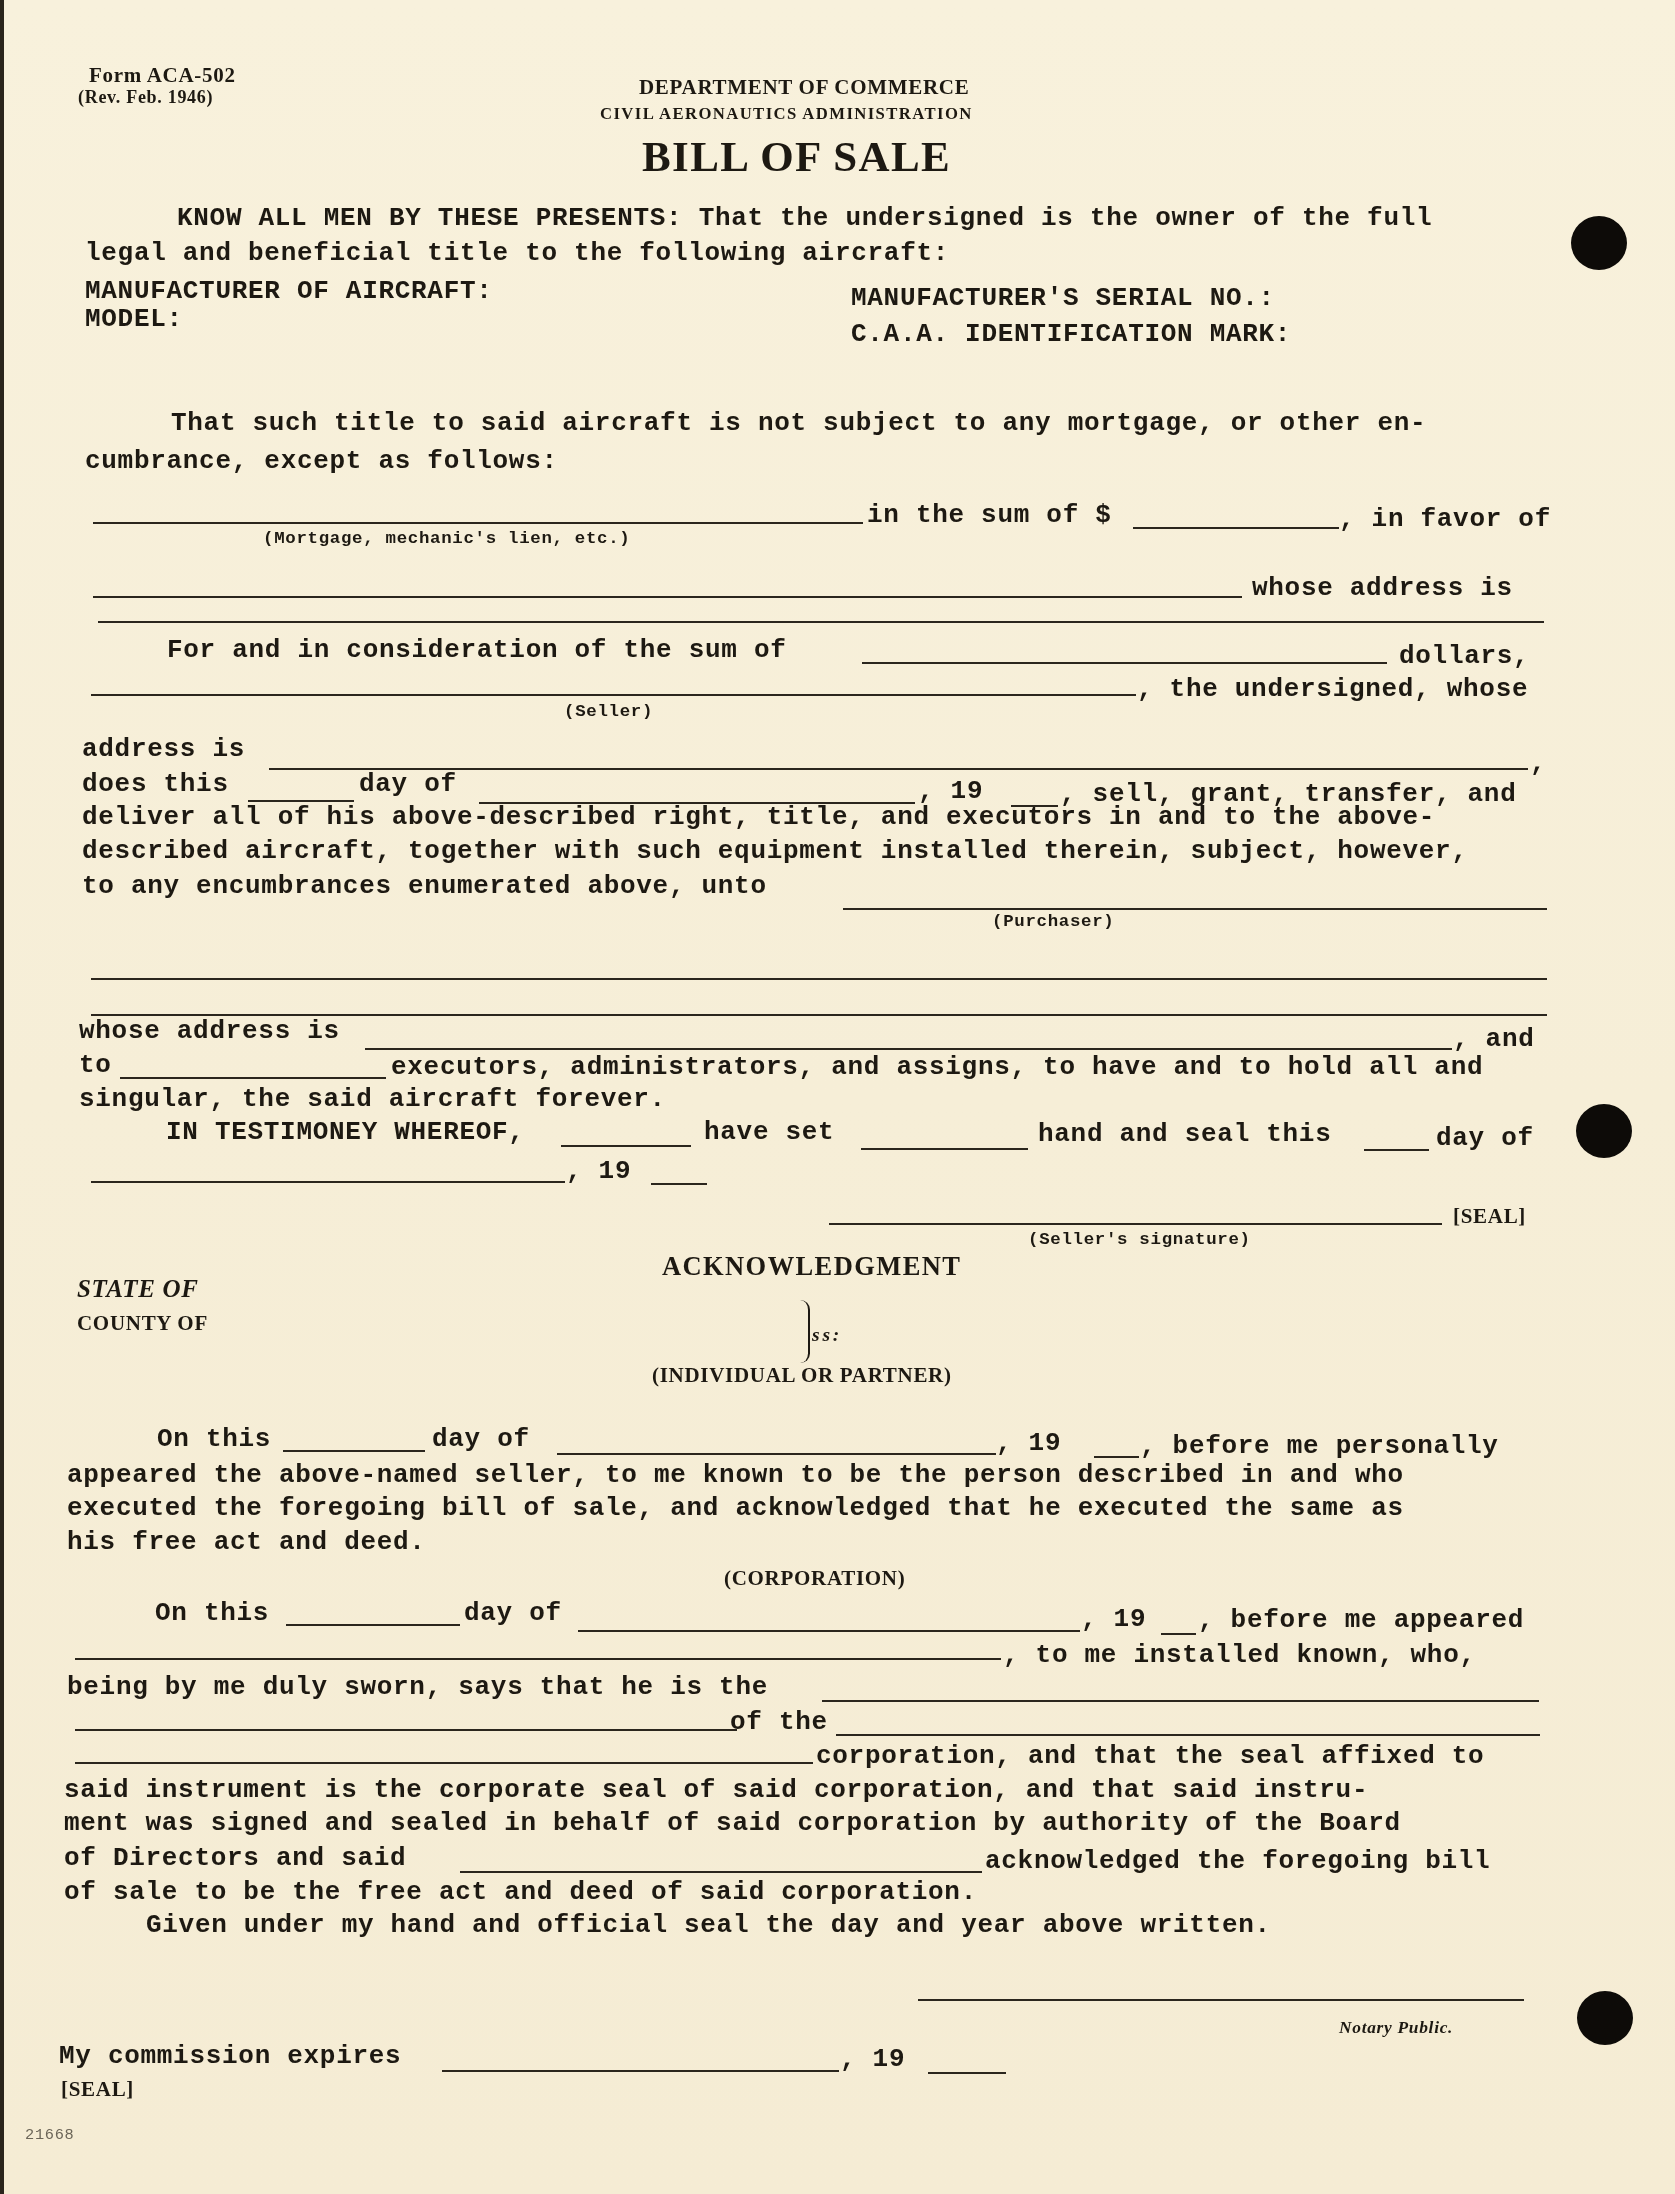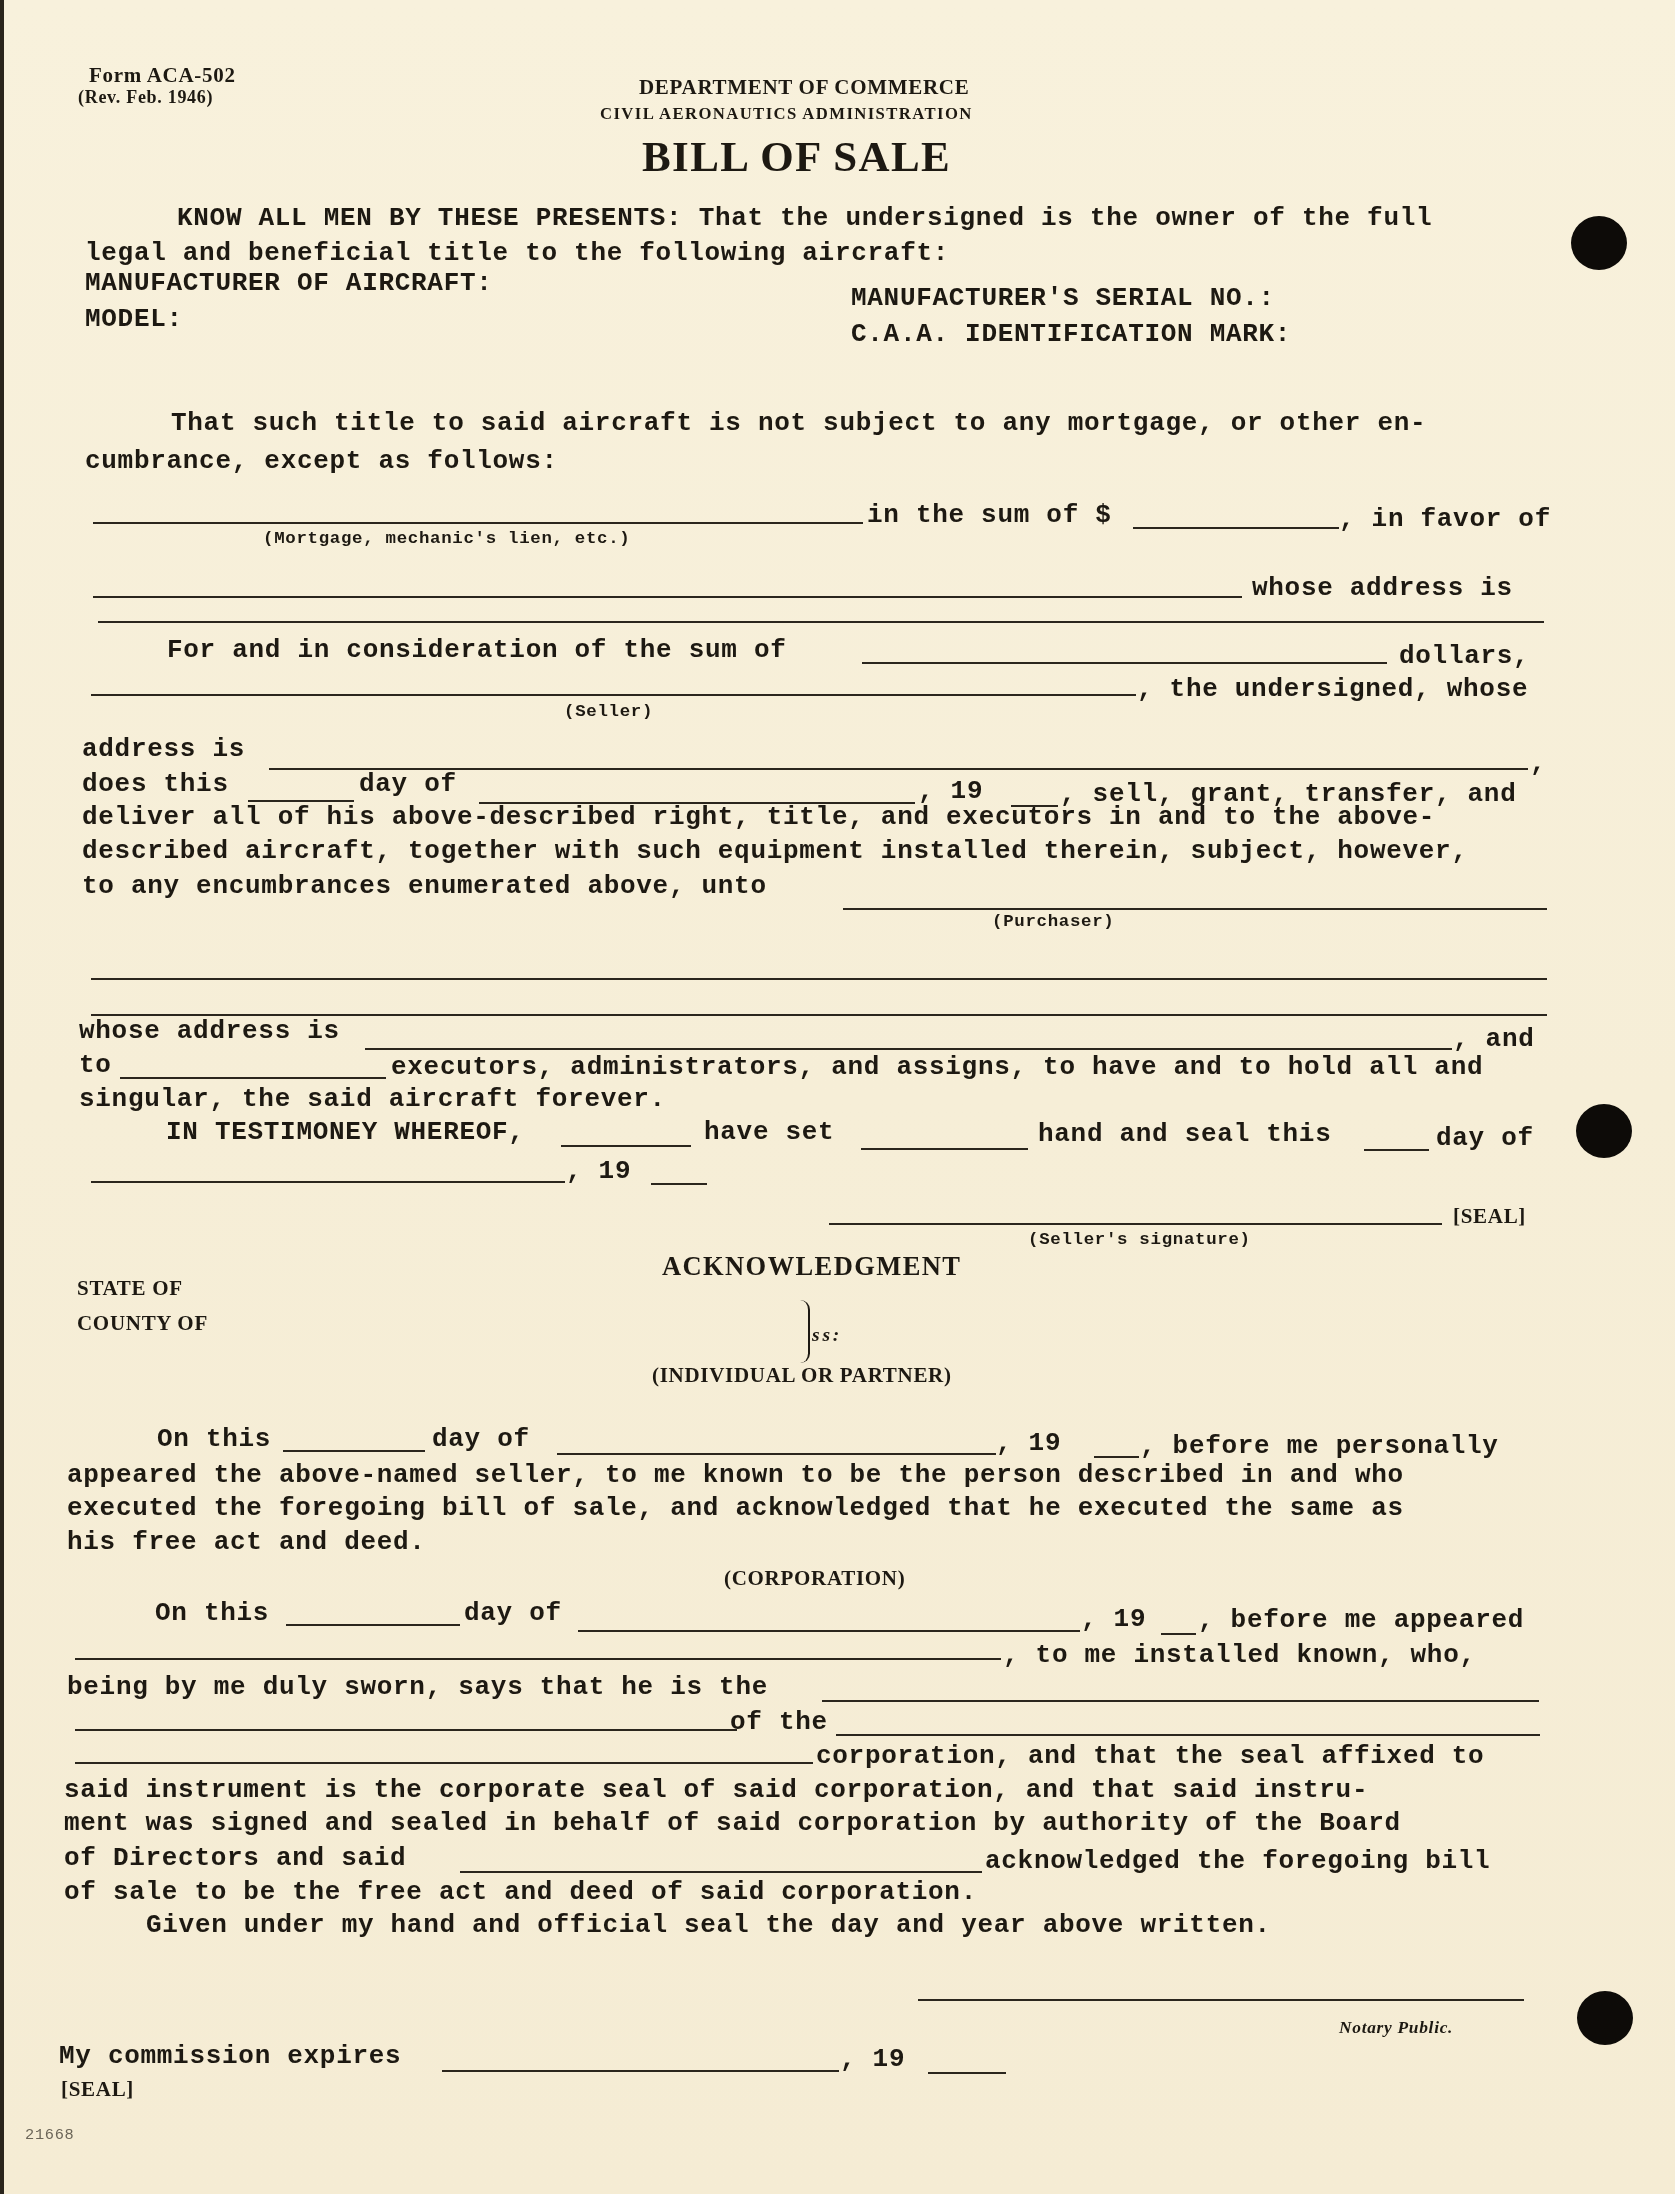--- a/index.html
+++ b/index.html
@@ -26,21 +26,21 @@
   <div class="edge-left"></div>
 
   <div class="t hdr" style="left:89px;top:60px;font-size:21px;">Form ACA-502</div>
   <div class="t hdr" style="left:78px;top:82px;font-size:18px;">(Rev. Feb. 1946)</div>
   <div class="t hdr" style="left:639px;top:72px;font-size:21px;">DEPARTMENT OF COMMERCE</div>
   <div class="t hdr" style="left:600px;top:98px;font-size:16.7px;letter-spacing:1.4px;">CIVIL AERONAUTICS ADMINISTRATION</div>
   <div class="title" style="left:642px;top:132px;">BILL OF SALE</div>
 
   <div class="t" style="left:177px;top:203px;">KNOW ALL MEN BY THESE PRESENTS: That the undersigned is the owner of the full</div>
   <div class="t" style="left:85px;top:238px;">legal and beneficial title to the following aircraft:</div>
-  <div class="t" style="left:85px;top:268px;">MANUFACTURER OF AIRCRAFT:</div>
+  <div class="t" style="left:85px;top:276px;">MANUFACTURER OF AIRCRAFT:</div>
   <div class="t" style="left:515px;top:272px;min-width:279px;"></div>
   <div class="t" style="left:851px;top:283px;">MANUFACTURER'S SERIAL NO.:</div>
   <div class="t" style="left:1296px;top:283px;min-width:209px;"></div>
   <div class="t" style="left:85px;top:304px;">MODEL:</div>
   <div class="t" style="left:209px;top:304px;min-width:488px;"></div>
   <div class="t" style="left:851px;top:319px;">C.A.A. IDENTIFICATION MARK:</div>
   <div class="t" style="left:1324px;top:319px;min-width:195px;"></div>
 
   <div class="t" style="left:171px;top:408px;">That such title to said aircraft is not subject to any mortgage, or other en-</div>
   <div class="t" style="left:85px;top:446px;">cumbrance, except as follows:</div>
@@ -102,21 +102,21 @@
   <div class="t" style="left:1436px;top:1123px;">day of</div>
   <div class="line" style="left:91px;top:1181px;width:474px;"></div>
   <div class="t" style="left:566px;top:1156px;">, 19</div>
   <div class="line" style="left:651px;top:1183px;width:56px;"></div>
 
   <div class="line" style="left:829px;top:1223px;width:613px;"></div>
   <div class="t hdr" style="left:1453px;top:1201px;font-size:21px;">[SEAL]</div>
   <div class="t small" style="left:1028px;top:1229px;">(Seller's signature)</div>
 
   <div class="t hdr" style="left:662px;top:1251px;font-size:26.5px;letter-spacing:1.4px;">ACKNOWLEDGMENT</div>
-  <div class="t hdr" style="left:77px;top:1273px;font-size:21px;">STATE OF</div>
+  <div class="t hdr" style="left:77px;top:1273px;font-size:25px;font-style:italic;">STATE OF</div>
   <div class="t hdr" style="left:77px;top:1308px;font-size:21px;">COUNTY OF</div>
   <div class="brace" style="left:794px;top:1300px;width:14px;height:63px;"></div>
   <div class="t serif" style="left:812px;top:1319px;font-size:19.5px;font-style:italic;letter-spacing:2.8px;text-align:right;">ss:</div>
   <div class="t hdr" style="left:652px;top:1360px;font-size:21px;">(INDIVIDUAL OR PARTNER)</div>
 
   <div class="t" style="left:157px;top:1424px;">On this</div>
   <div class="line" style="left:283px;top:1450px;width:142px;"></div>
   <div class="t" style="left:432px;top:1424px;">day of</div>
   <div class="line" style="left:557px;top:1453px;width:439px;"></div>
   <div class="t" style="left:996px;top:1428px;">, 19</div>

